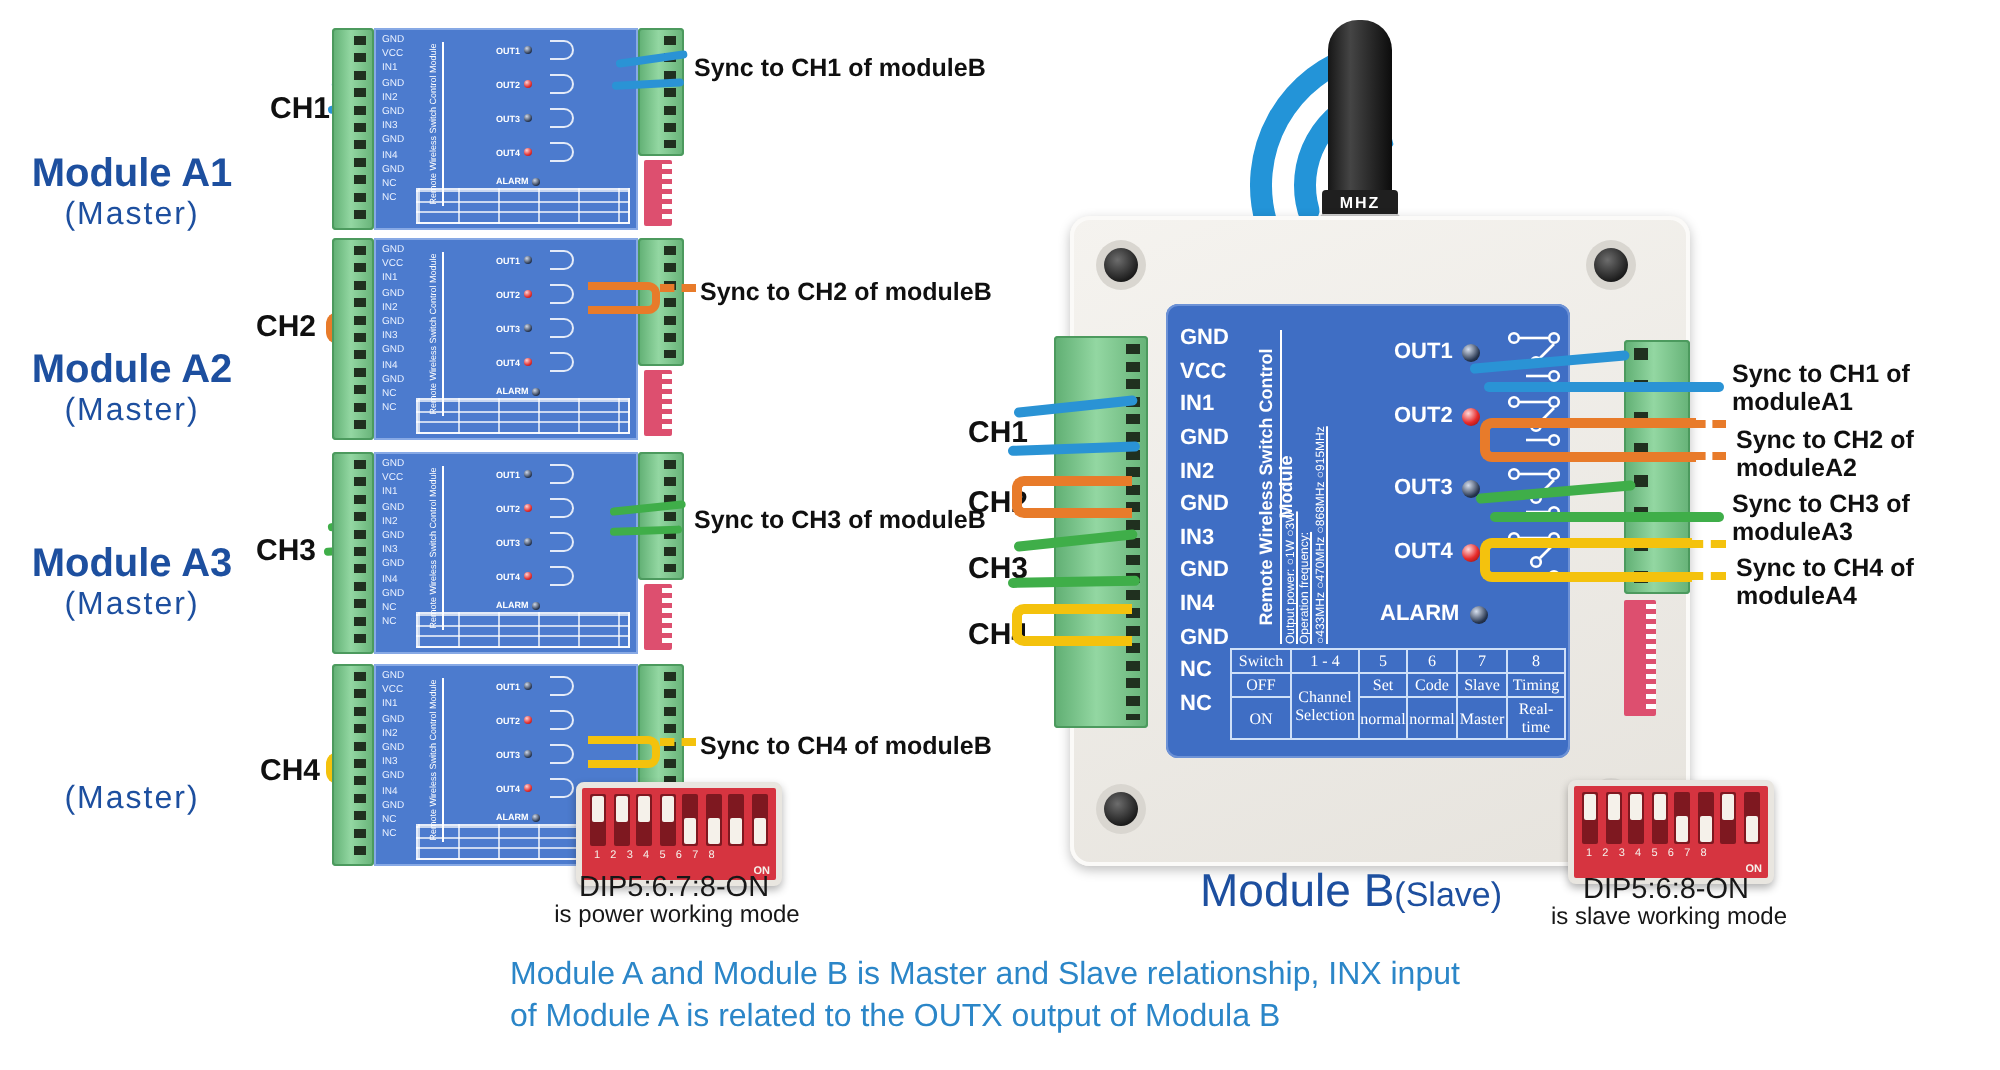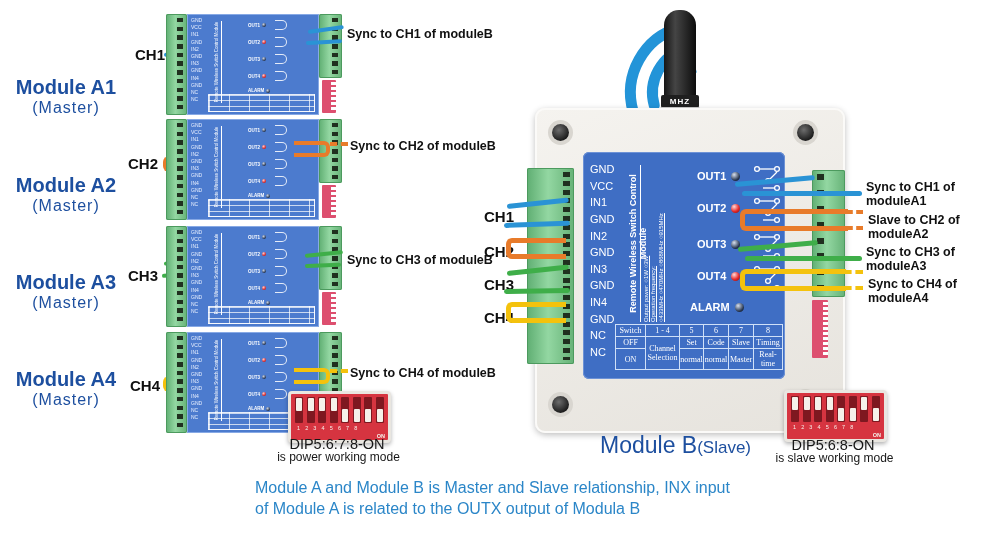--- a/index.html
+++ b/index.html
@@ -58,21 +58,21 @@
            background-image:repeating-linear-gradient(90deg,rgba(255,255,255,.7) 0 1px,rgba(0,0,0,0) 1px 20px),
                             repeating-linear-gradient(180deg,rgba(255,255,255,.7) 0 1px,rgba(0,0,0,0) 1px 5.3px);}
 
   
   .enclosure{left:535px;top:108px;width:310px;height:325px;background:linear-gradient(160deg,#f5f3ef,#e6e3dd);
              border-radius:10px;box-shadow:0 2px 6px rgba(0,0,0,.25),inset 0 0 0 2px #fbfaf8;}
   .screwhole{position:absolute;width:17px;height:17px;border-radius:50%;
              background:radial-gradient(circle at 40% 35%,#6d6d6d,#1b1b1b 72%);box-shadow:0 0 0 4px #d9d6d0;}
   .panel{left:583px;top:152px;width:202px;height:227px;background:#3f6ec4;border-radius:6px;box-shadow:inset 0 0 0 1px #6d92d6;}
   .pin-col{left:590px;top:164px;height:194px;display:flex;flex-direction:column;justify-content:space-between;
-           color:#fff;font-weight:normal;font-size:11px;line-height:11px;}
+           color:#fff;font-weight:bold;font-size:11px;line-height:11px;}
   .b-vtitle{left:628px;top:322px;width:157px;height:12px;transform:rotate(-90deg);transform-origin:0 0;
             font-size:9px;font-weight:bold;color:#fff;border-bottom:1px solid #fff;text-align:center;}
   .b-vsub{left:643px;top:322px;width:157px;height:23px;transform:rotate(-90deg);transform-origin:0 0;
           font-size:6px;line-height:7.4px;color:#fff;text-decoration:underline;}
   .b-out{position:absolute;display:flex;align-items:center;gap:5px;color:#fff;font-weight:bold;font-size:11px;}
   .led{width:9px;height:9px;border-radius:50%;}
   .led.dark{background:radial-gradient(circle at 35% 30%,#d6dfee,#26354f 65%,#0c1322);}
   .led.red{background:radial-gradient(circle at 35% 30%,#ffd9d9,#e62a2a 55%,#7d0d0d);}
   .relay{position:absolute;}
   .btable{position:absolute;left:615px;top:324px;width:167px;border-collapse:collapse;color:#fff;font-size:8px;table-layout:fixed;font-family:Liberation Serif, serif;}
@@ -92,21 +92,20 @@
 <body>
 
 <div id="stage">
 
   <div class="modname" style="left:6px;top:76px;">Module A1</div>
   <div class="modrole" style="left:6px;top:99px;">(Master)</div>
   <div class="modname" style="left:6px;top:174px;">Module A2</div>
   <div class="modrole" style="left:6px;top:197px;">(Master)</div>
   <div class="modname" style="left:6px;top:271px;">Module A3</div>
   <div class="modrole" style="left:6px;top:294px;">(Master)</div>
-  <div class="modname" style="left:6px;top:368px;">Module A4</div>
   <div class="modrole" style="left:6px;top:391px;">(Master)</div>
 
   <div class="chlabel" style="left:135px;top:46px;">CH1</div>
   <div class="wire thin bg-c1" style="left:166px;top:41px;width:22px;transform:rotate(-15deg);"></div>
   <div class="wire thin bg-c1" style="left:164px;top:53px;width:24px;transform:rotate(-5deg);"></div>
 
   <div class="chlabel" style="left:128px;top:155px;">CH2</div>
   <div class="bracketL bc2" style="left:163px;top:156px;width:32px;height:8px;border-width:4px;"></div>
 
   <div class="chlabel" style="left:128px;top:267px;">CH3</div>
@@ -516,21 +515,21 @@
   <div class="dashline" style="left:846px;top:226px;width:17px;border-color:#e87b2a;"></div>
 
   <div class="wire bg-c3" style="left:738px;top:247px;width:80px;transform:rotate(-5deg);"></div>
   <div class="wire bg-c3" style="left:745px;top:256px;width:117px;"></div>
 
   <div class="bracketL bc4" style="left:740px;top:269px;width:101px;height:12px;"></div>
   <div class="dashline" style="left:844px;top:270px;width:19px;border-color:#f4c20d;"></div>
   <div class="dashline" style="left:844px;top:286px;width:19px;border-color:#f4c20d;"></div>
 
   <div class="synclabel" style="left:866px;top:180px;">Sync to CH1 of moduleA1</div>
-  <div class="synclabel" style="left:868px;top:213px;">Slave to CH2 of moduleA2</div>
+  <div class="synclabel" style="left:868px;top:213px;">Sync to CH2 of moduleA2</div>
   <div class="synclabel" style="left:866px;top:245px;">Sync to CH3 of moduleA3</div>
   <div class="synclabel" style="left:868px;top:277px;">Sync to CH4 of moduleA4</div>
 
   <div class="dip" style="left:784px;top:390px;">
     <div class="slots">
       <div class="slot up">
           <i></i>
         </div>
         <div class="slot up">
           <i></i>

